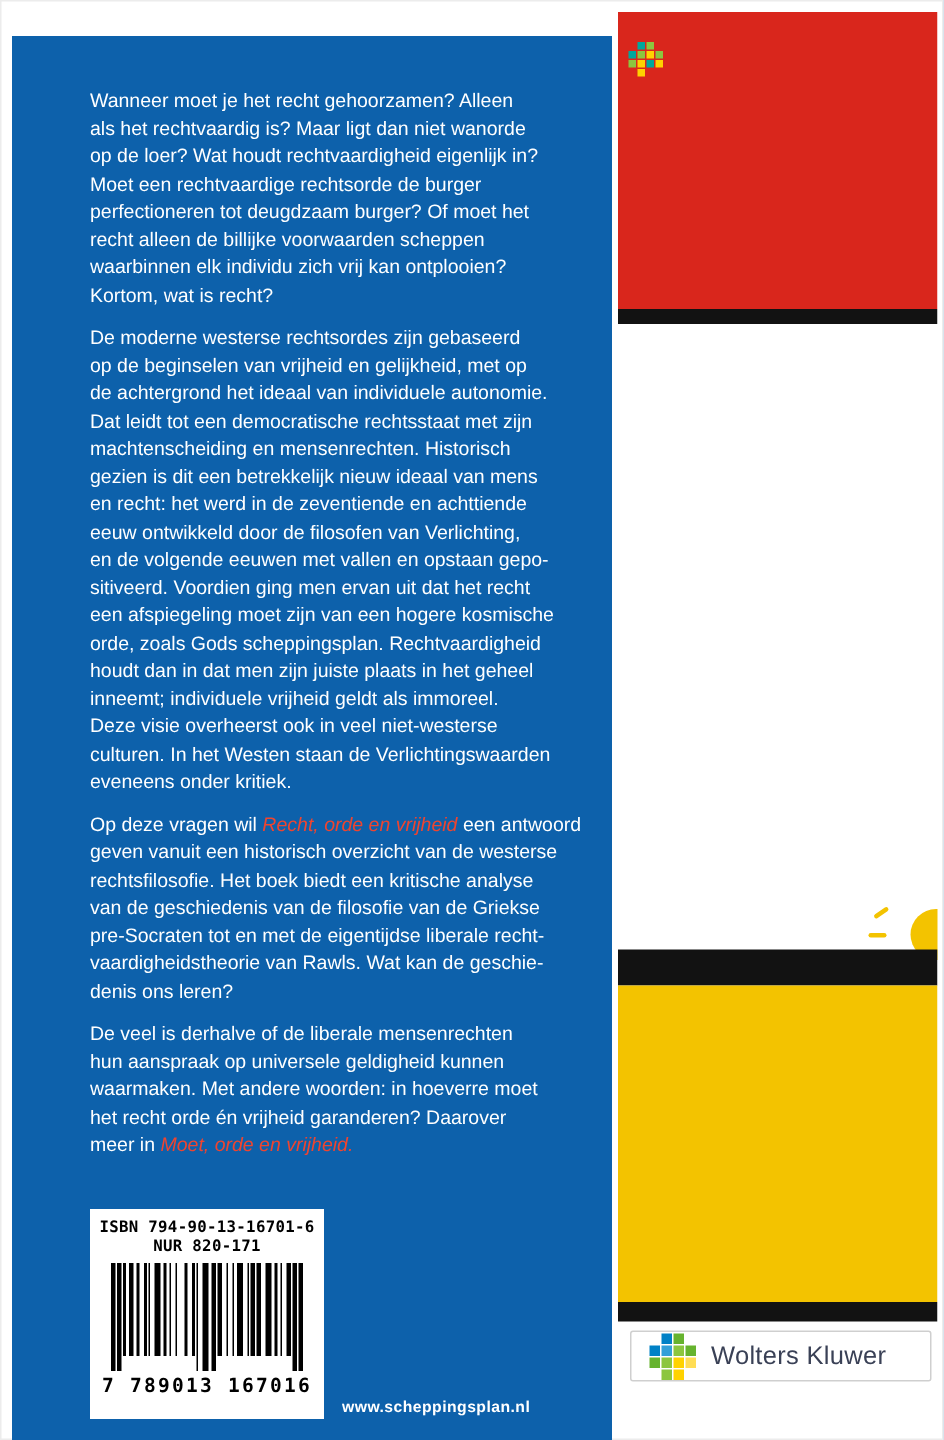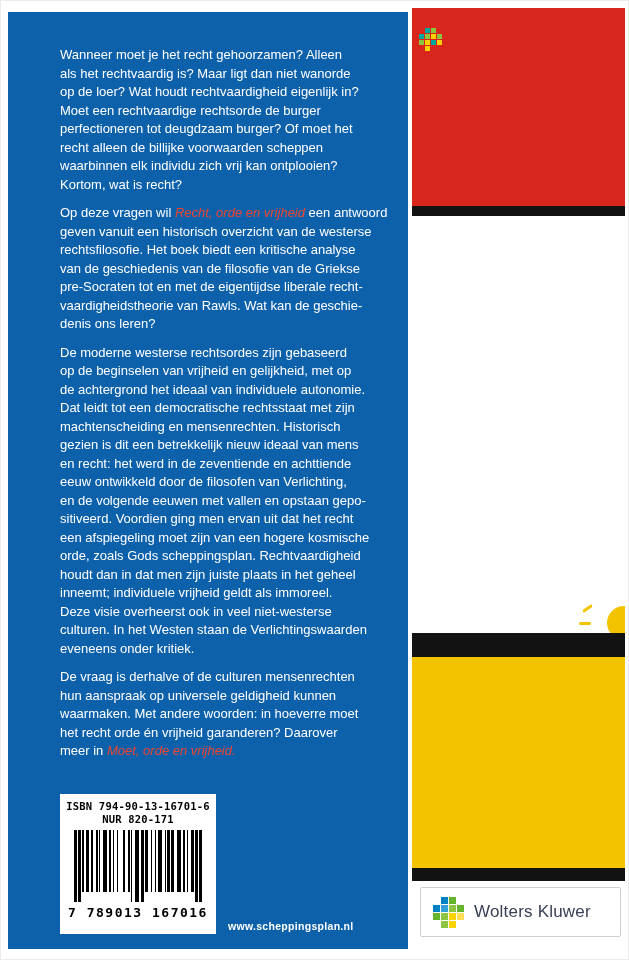--- a/index.html
+++ b/index.html
@@ -3,21 +3,21 @@
 <meta charset="utf-8">
 <style>
   html,body { margin:0; padding:0; background:#ffffff; }
   .cover {
     position:relative; width:629px; height:960px; background:#ffffff;
     font-family:"Liberation Sans", sans-serif; overflow:hidden;
     box-shadow: inset 0 0 0 1px #ececec;
   }
   
   .blue-panel {
-    position:absolute; left:8px; top:12px; width:400px; height:937px;
+    position:absolute; left:8px; top:24px; width:400px; height:937px;
     background:#0d61ab;
   }
   .body-text {
     position:absolute; left:52px; top:34px; width:336px;
     color:#ffffff; font-size:13px; line-height:18.5px;
   }
   .body-text p { margin:0 0 10px 0; white-space:pre-line; }
   .accent { color:#ee4530; font-style:italic; }
 
   
@@ -60,21 +60,21 @@
     position:absolute; right:-16px; top:598px; width:34px; height:34px;
     background:#f3c300; border-radius:50%;
   }
   .ray { position:absolute; background:#f3c300; border-radius:2px; display:block; }
   .r1 { width:12px; height:3px; right:34px; top:614px; }
   .r2 { width:11px; height:3px; right:32px; top:599px; transform:rotate(-35deg); }
   .r3 { width:11px; height:3px; right:32px; top:629px; transform:rotate(35deg); }
 
   
   .logo-box {
-    position:absolute; left:8px; top:879px; width:201px; height:50px;
+    position:absolute; left:8px; top:879px; width:201px; height:34px;
     background:#ffffff; border:1px solid #cfcfcf; border-radius:2px;
     display:flex; align-items:center; gap:10px; padding-left:12px; box-sizing:border-box;
   }
   .logo-text { font-size:17px; color:#3a4156; letter-spacing:0.2px; }
 
   
   .mosaic { display:grid; grid-gap:1px; }
   .mosaic-lg { grid-template-columns:repeat(4, 7px); grid-auto-rows:7px; }
   .mosaic-sm { position:absolute; left:7px; top:20px; grid-template-columns:repeat(4, 5px); grid-auto-rows:5px; }
   .mosaic b { display:block; width:100%; height:100%; }
@@ -88,45 +88,45 @@
 
     <div class="body-text">
       <p><span>Wanneer moet je het recht gehoorzamen? Alleen
 als het rechtvaardig is? Maar ligt dan niet wanorde
 op de loer? Wat houdt rechtvaardigheid eigenlijk in?
 Moet een rechtvaardige rechtsorde de burger
 perfectioneren tot deugdzaam burger? Of moet het
 recht alleen de billijke voorwaarden scheppen
 waarbinnen elk individu zich vrij kan ontplooien?
 Kortom, wat is recht?</span></p>
-      <p><span>Op deze vragen wil </span><span class="accent">Recht, orde en vrijheid</span><span> een antwoord
-geven vanuit een historisch overzicht van de westerse
-rechtsfilosofie. Het boek biedt een kritische analyse
-van de geschiedenis van de filosofie van de Griekse
-pre-Socraten tot en met de eigentijdse liberale recht-
-vaardigheidstheorie van Rawls. Wat kan de geschie-
-denis ons leren?</span></p>
       <p>De moderne westerse rechtsordes zijn gebaseerd
 op de beginselen van vrijheid en gelijkheid, met op
 de achtergrond het ideaal van individuele autonomie.
 Dat leidt tot een democratische rechtsstaat met zijn
 machtenscheiding en mensenrechten. Historisch
 gezien is dit een betrekkelijk nieuw ideaal van mens
 en recht: het werd in de zeventiende en achttiende
 eeuw ontwikkeld door de filosofen van Verlichting,
 en de volgende eeuwen met vallen en opstaan gepo-
 sitiveerd. Voordien ging men ervan uit dat het recht
 een afspiegeling moet zijn van een hogere kosmische
 orde, zoals Gods scheppingsplan. Rechtvaardigheid
 houdt dan in dat men zijn juiste plaats in het geheel
 inneemt; individuele vrijheid geldt als immoreel.
 Deze visie overheerst ook in veel niet-westerse
 culturen. In het Westen staan de Verlichtingswaarden
 eveneens onder kritiek.</p>
-      <p><span>De vraag is derhalve of de culturen mensenrechten
+      <p><span>Op deze vragen wil </span><span class="accent">Recht, orde en vrijheid</span><span> een antwoord
+geven vanuit een historisch overzicht van de westerse
+rechtsfilosofie. Het boek biedt een kritische analyse
+van de geschiedenis van de filosofie van de Griekse
+pre-Socraten tot en met de eigentijdse liberale recht-
+vaardigheidstheorie van Rawls. Wat kan de geschie-
+denis ons leren?</span></p>
+      <p><span>De veel is derhalve of de liberale mensenrechten
 hun aanspraak op universele geldigheid kunnen
 waarmaken. Met andere woorden: in hoeverre moet
 het recht orde én vrijheid garanderen? Daarover
 meer in </span><span class="accent">Moet, orde en vrijheid.</span></p>
     </div>
 
     <div class="barcode-box">
       <div class="bc-line">ISBN 794-90-13-16701-6</div>
       <div class="bc-line">NUR 820-171</div>
       <div class="bars" id="bars">

